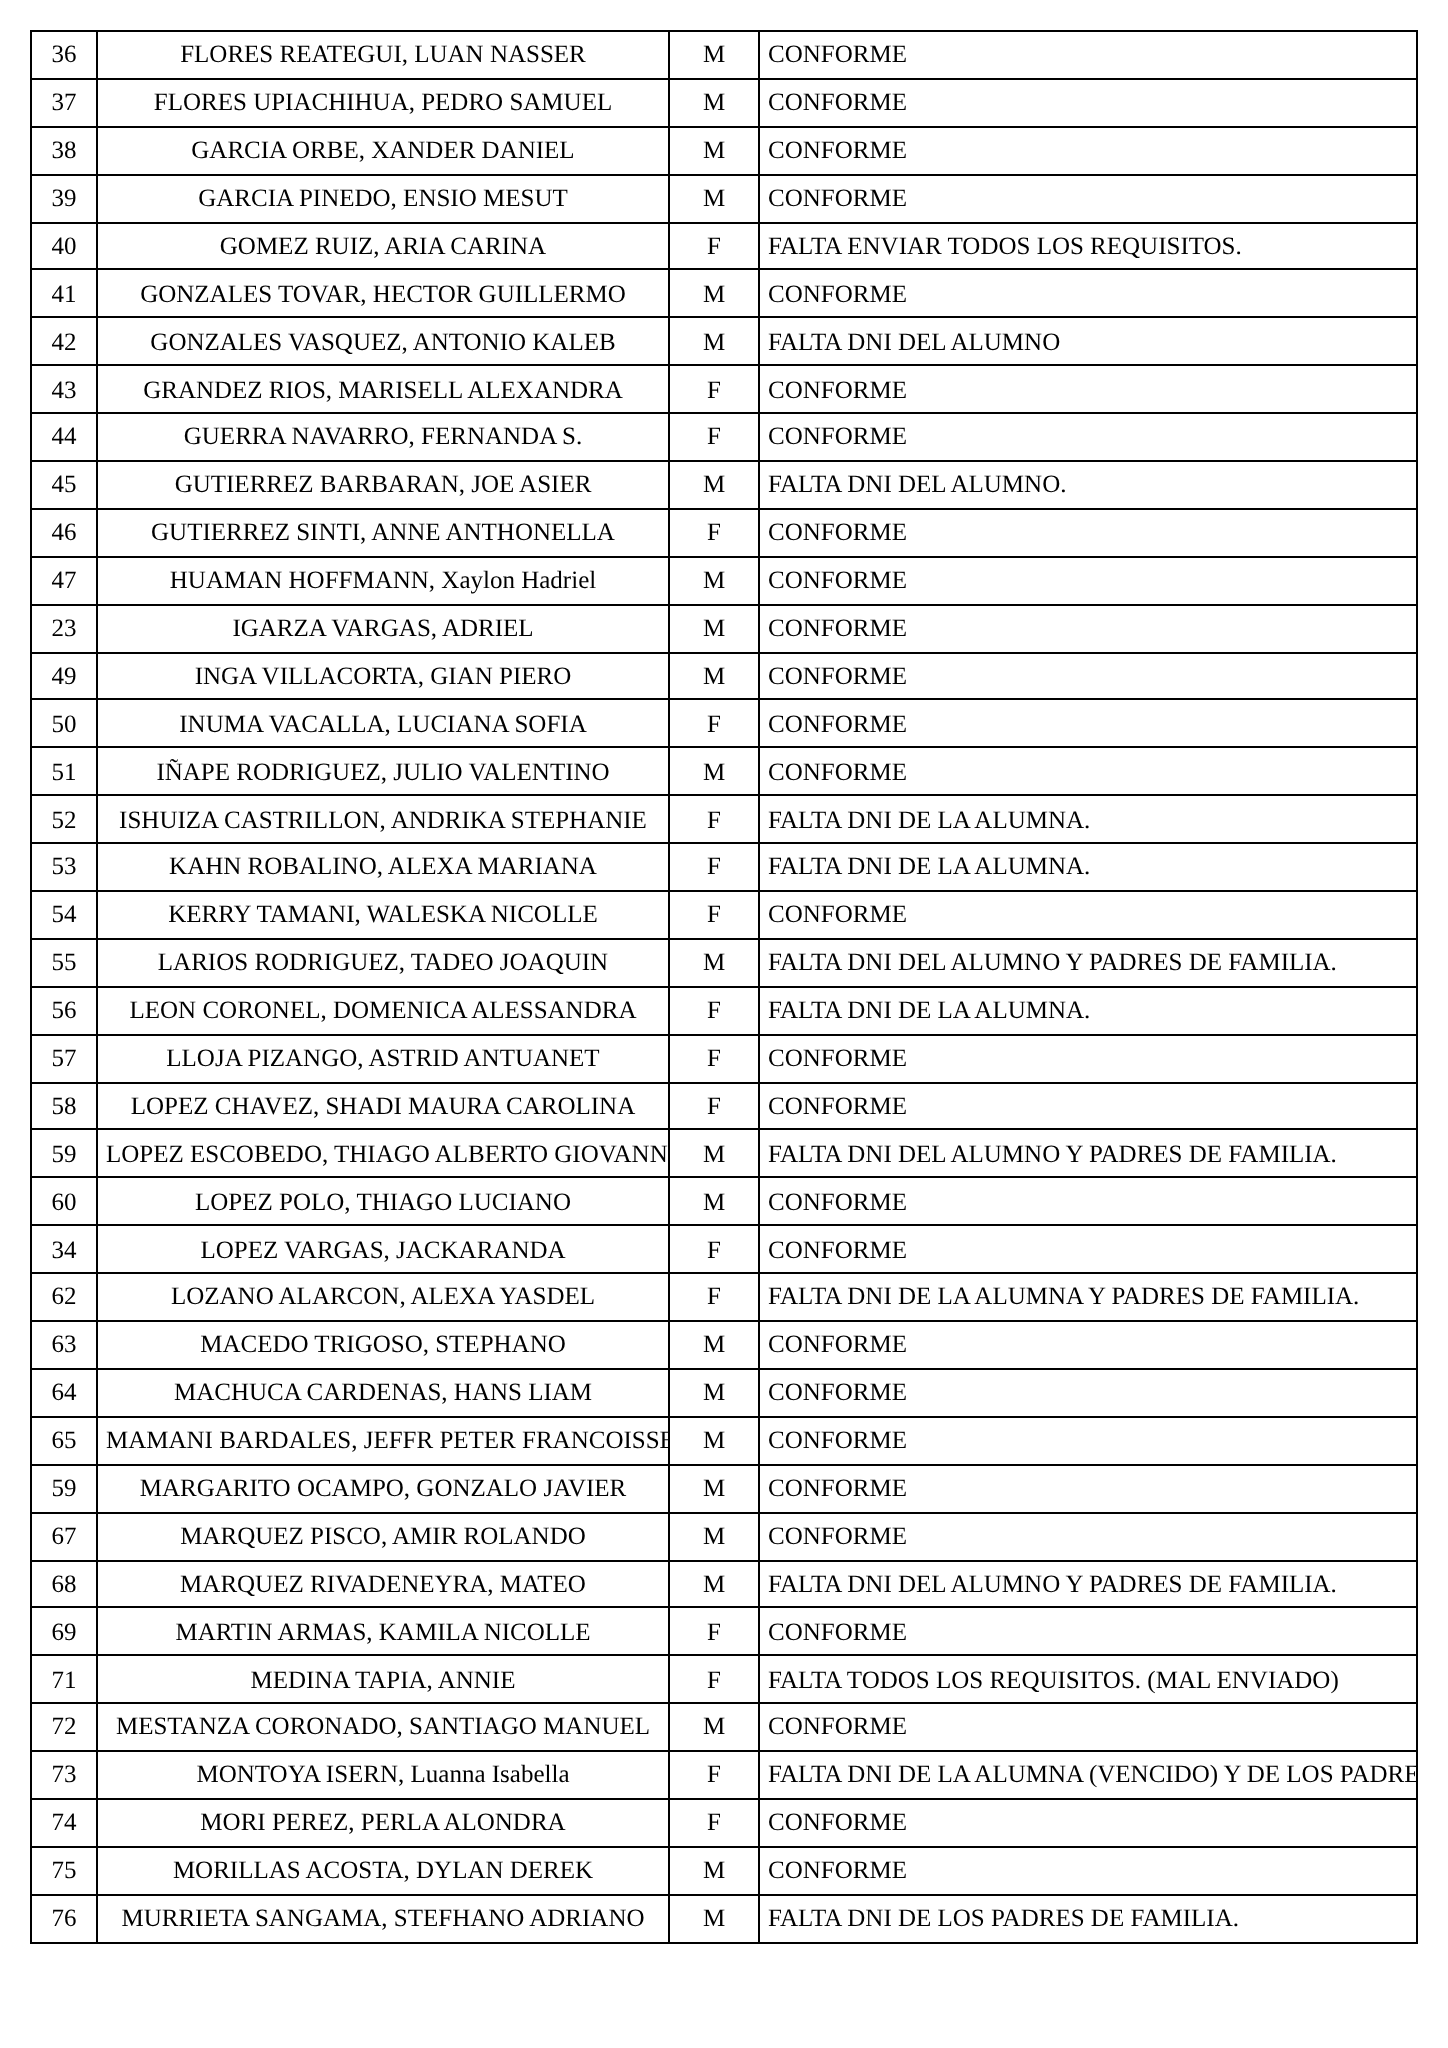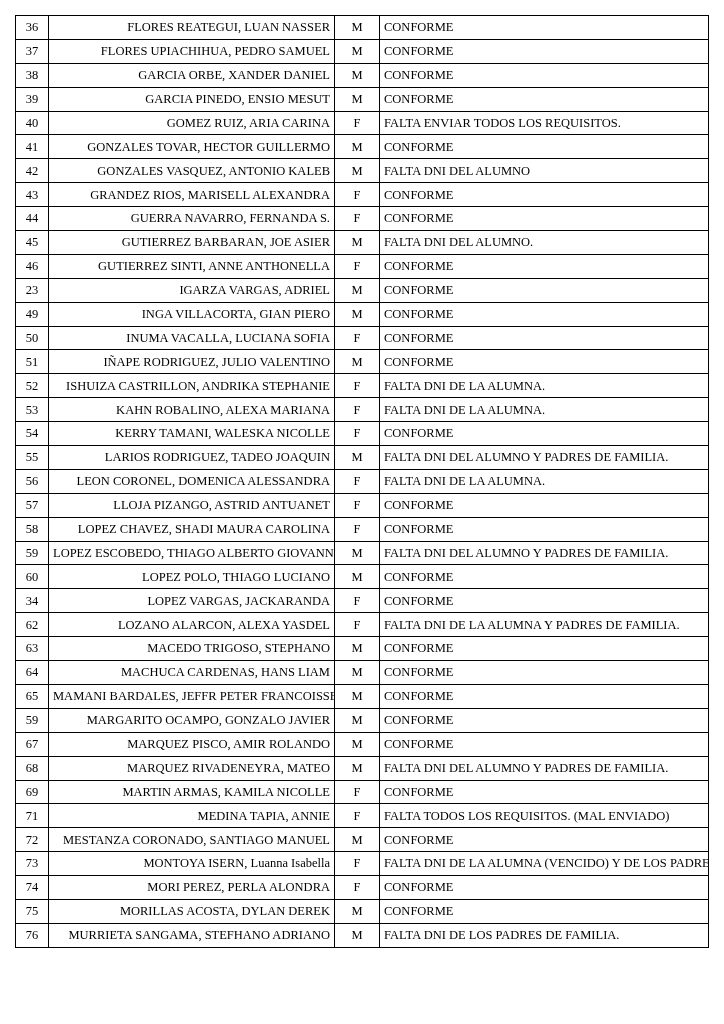--- a/index.html
+++ b/index.html
@@ -29,21 +29,21 @@
     border: 1.5px solid #000000;
     font-size: 12.5px;
     line-height: 1.3;
     height: 23.9px;
     vertical-align: middle;
     padding: 1px 4px;
     overflow: hidden;
     white-space: nowrap;
   }
   td.col-num   { width: 33px;  text-align: center; }
-  td.col-name  { width: 286px; text-align: right; padding-left: 6px; }
+  td.col-name  { width: 286px; text-align: center; padding-left: 6px; }
   td.col-gender{ width: 45px;  text-align: center; }
   td.col-status{
     width: 329px;
     text-align: left;
     padding-left: 6px;
     font-weight: normal;
     white-space: normal;
   }
 </style>
 </head>
@@ -122,20 +122,26 @@
     <td class="col-status">FALTA DNI DEL ALUMNO.</td>
   </tr>
 
   <tr>
     <td class="col-num">46</td>
     <td class="col-name">GUTIERREZ SINTI, ANNE ANTHONELLA</td>
     <td class="col-gender">F</td>
     <td class="col-status">CONFORME</td>
   </tr>
 
+  <tr>
+    <td class="col-num">47</td>
+    <td class="col-name">HUAMAN HOFFMANN, Xaylon Hadriel</td>
+    <td class="col-gender">M</td>
+    <td class="col-status">CONFORME</td>
+  </tr>
 
   <tr>
     <td class="col-num">23</td>
     <td class="col-name">IGARZA VARGAS, ADRIEL</td>
     <td class="col-gender">M</td>
     <td class="col-status">CONFORME</td>
   </tr>
 
   <tr>
     <td class="col-num">49</td>

